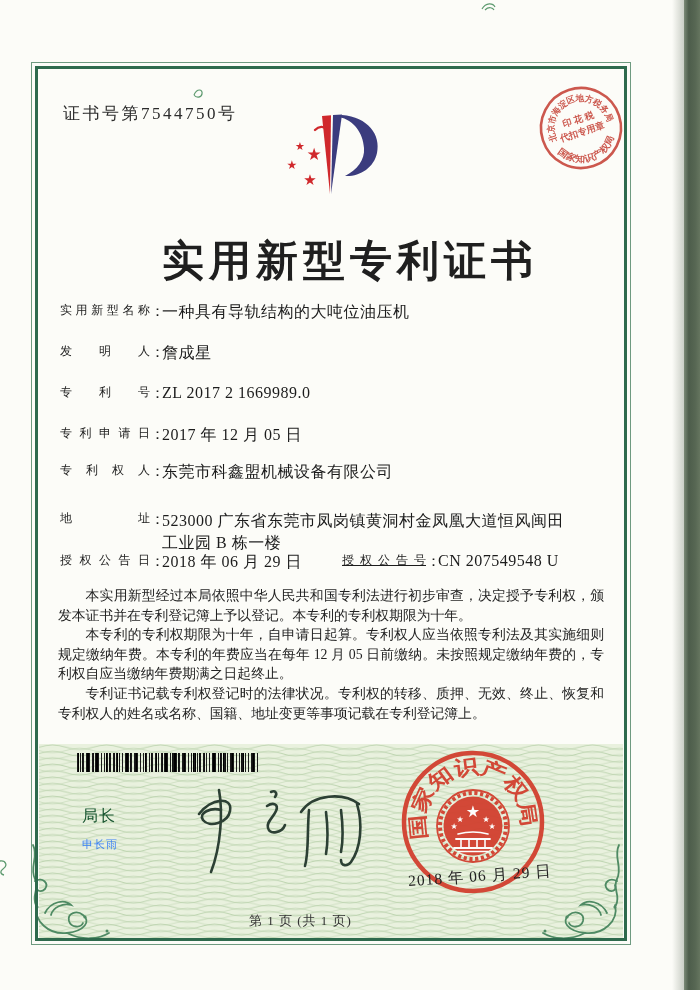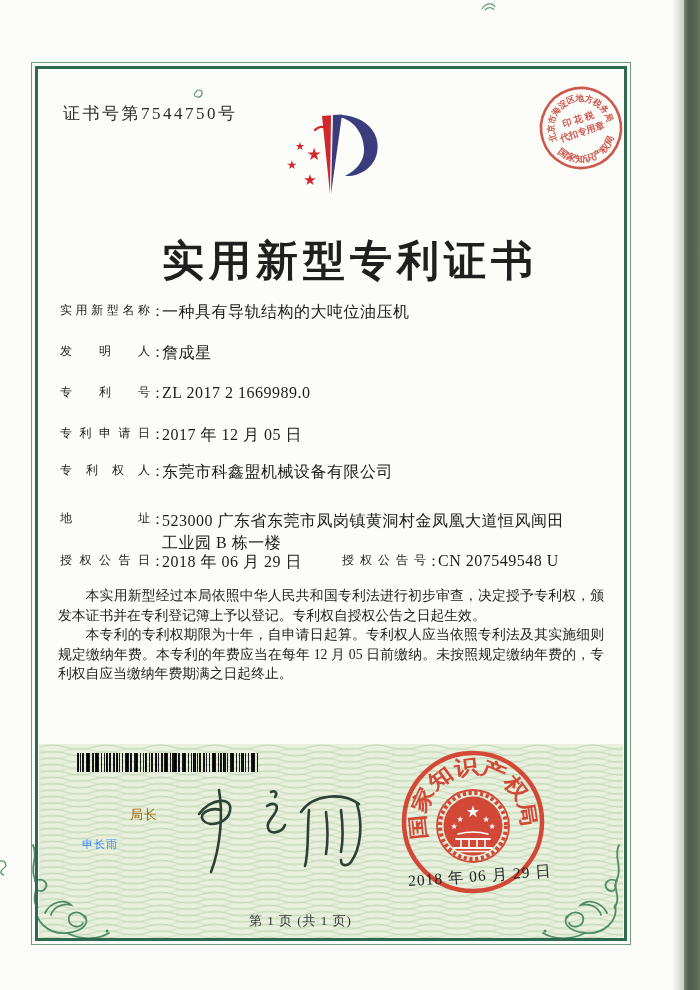--- a/index.html
+++ b/index.html
@@ -23,32 +23,32 @@
   
   .field-row{left:60px;font-size:16px;color:#1c1c1c;z-index:4;white-space:nowrap;}
   .flabel{display:inline-block;width:90px;text-align:justify;text-align-last:justify;font-size:12px;vertical-align:top;}
   .fcolon{display:inline-block;width:12px;vertical-align:top;font-size:15px;}
   .fvalue{letter-spacing:0.5px;}
   .addr-val{display:inline-block;width:450px;white-space:normal;line-height:22px;}
   .addr-line{display:block;}
   .row-t1{top:302px;} .row-t2{top:343px;} .row-t3{top:384px;}
   .row-t4{top:425px;} .row-t5{top:462px;} .row-t6{top:510px;text-decoration:underline;} .row-t7{top:552px;}
   .grant-no-group{position:absolute;left:282px;top:0;white-space:nowrap;}
-  .grant-no-group .flabel{width:84px;}
+  .grant-no-group .flabel{width:84px;text-decoration:underline;}
   
   .paras{left:58px;top:586px;width:546px;font-size:13.8px;line-height:19.6px;text-align:justify;color:#232323;z-index:4;}
   .paras p{margin:0;text-indent:2em;}
   
   .barcode{left:77px;top:753px;width:181px;height:19px;z-index:4;
     background:
       repeating-linear-gradient(90deg,#1a1a1a 0 1.2px,transparent 1.2px 3px),
       repeating-linear-gradient(90deg,#111 0 .8px,transparent .8px 5.3px),
       repeating-linear-gradient(90deg,#000 0 2.2px,transparent 2.2px 9.7px);}
   
-  .signer-title{left:82px;top:806px;font-size:13px;letter-spacing:1px;color:#a16207;z-index:4;margin-left:48px;}
+  .signer-title{left:82px;top:806px;font-size:16px;letter-spacing:1px;color:#14532d;z-index:4;}
   .signer-name{left:82px;top:837px;font-size:11px;letter-spacing:1px;color:#3b82f6;z-index:4;}
   .signature{left:183px;top:784px;z-index:5;}
   
   .tax-stamp{left:533px;top:80px;z-index:5;opacity:.92;}
   .big-seal{left:398px;top:746px;z-index:5;opacity:.95;}
   .seal-date{left:408px;top:866px;font-size:15.5px;letter-spacing:1px;color:#222;transform:rotate(-4deg);z-index:6;white-space:nowrap;}
   
   .footer{left:249px;top:912px;font-size:13px;letter-spacing:1px;color:#333;z-index:4;font-family:Liberation Serif, serif;}
   
   .edge-shadow{left:672px;top:0;width:12px;height:990px;background:linear-gradient(to right,rgba(110,122,105,0),rgba(110,122,105,.35));z-index:7;}
@@ -136,22 +136,23 @@
   <span class="flabel">地址</span><span class="fcolon">：</span><span class="fvalue addr-val"><span class="addr-line">523000 广东省东莞市凤岗镇黄洞村金凤凰大道恒风闽田</span><span class="addr-line">工业园 B 栋一楼</span></span>
 </div>
 <div class="abs field-row row-t7">
   <span class="flabel">授权公告日</span><span class="fcolon">：</span><span class="fvalue">2018 年 06 月 29 日</span>
   <span class="grant-no-group">
     <span class="flabel">授权公告号</span><span class="fcolon">：</span><span class="fvalue">CN 207549548 U</span>
   </span>
 </div>
 
 <div class="abs paras">
-  <p>本实用新型经过本局依照中华人民共和国专利法进行初步审查，决定授予专利权，颁发本证书并在专利登记簿上予以登记。专利权自授权公告之日起生效。</p>
+  <p>本实用新型经过本局依照中华人民共和国专利法进行初步审查，决定授予专利权，颁发本证书并在专利登记簿上予以登记。本专利的专利权期限为十年。</p>
   <p>本专利的专利权期限为十年，自申请日起算。专利权人应当依照专利法及其实施细则规定缴纳年费。本专利的年费应当在每年 12 月 05 日前缴纳。未按照规定缴纳年费的，专利权自应当缴纳年费期满之日起终止。</p>
+  <p>专利证书记载专利权登记时的法律状况。专利权的转移、质押、无效、终止、恢复和专利权人的姓名或名称、国籍、地址变更等事项记载在专利登记簿上。</p>
 </div>
 
 <div class="abs barcode"></div>
 
 <div class="abs signer-title">局长</div>
 <div class="abs signer-name">申长雨</div>
 
 <svg class="abs signature" width="195" height="92" viewBox="0 0 195 92">
   <g fill="none" stroke="#2c4034" stroke-width="2.6" stroke-linecap="round">
     <path d="M16,30 C28,14 50,12 47,27 C45,39 26,44 20,36 C15,29 28,23 38,26"></path>

